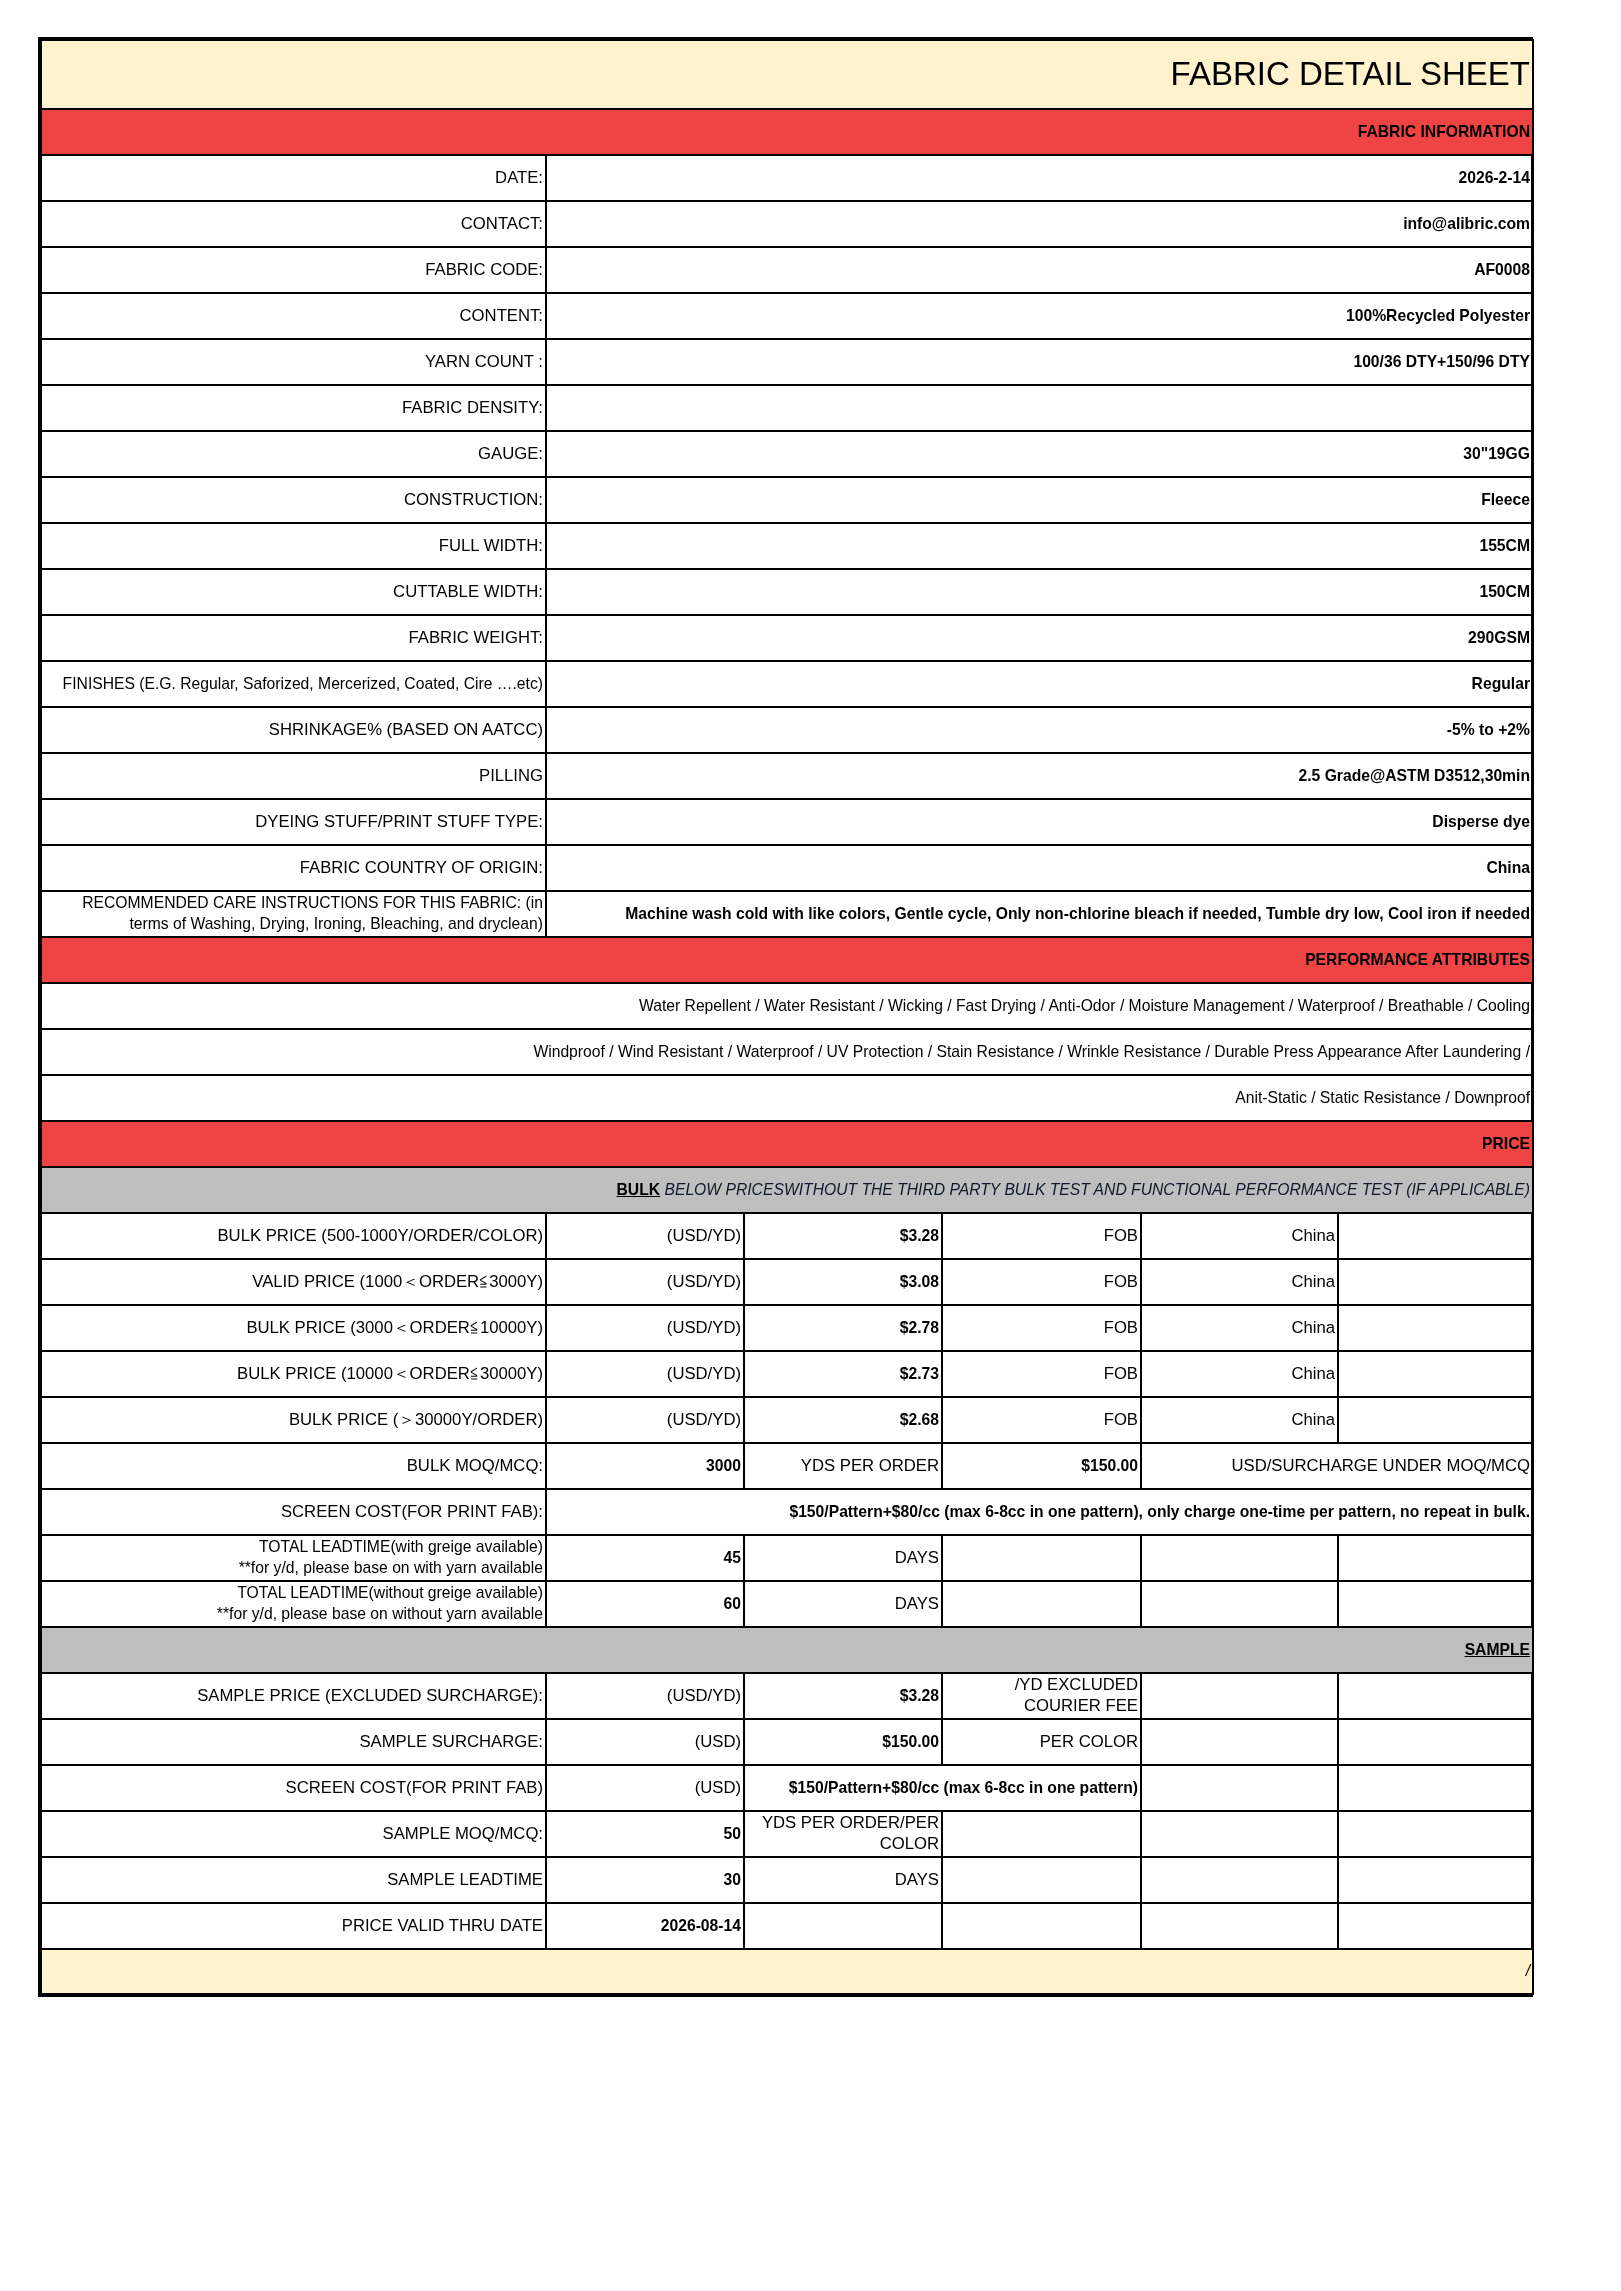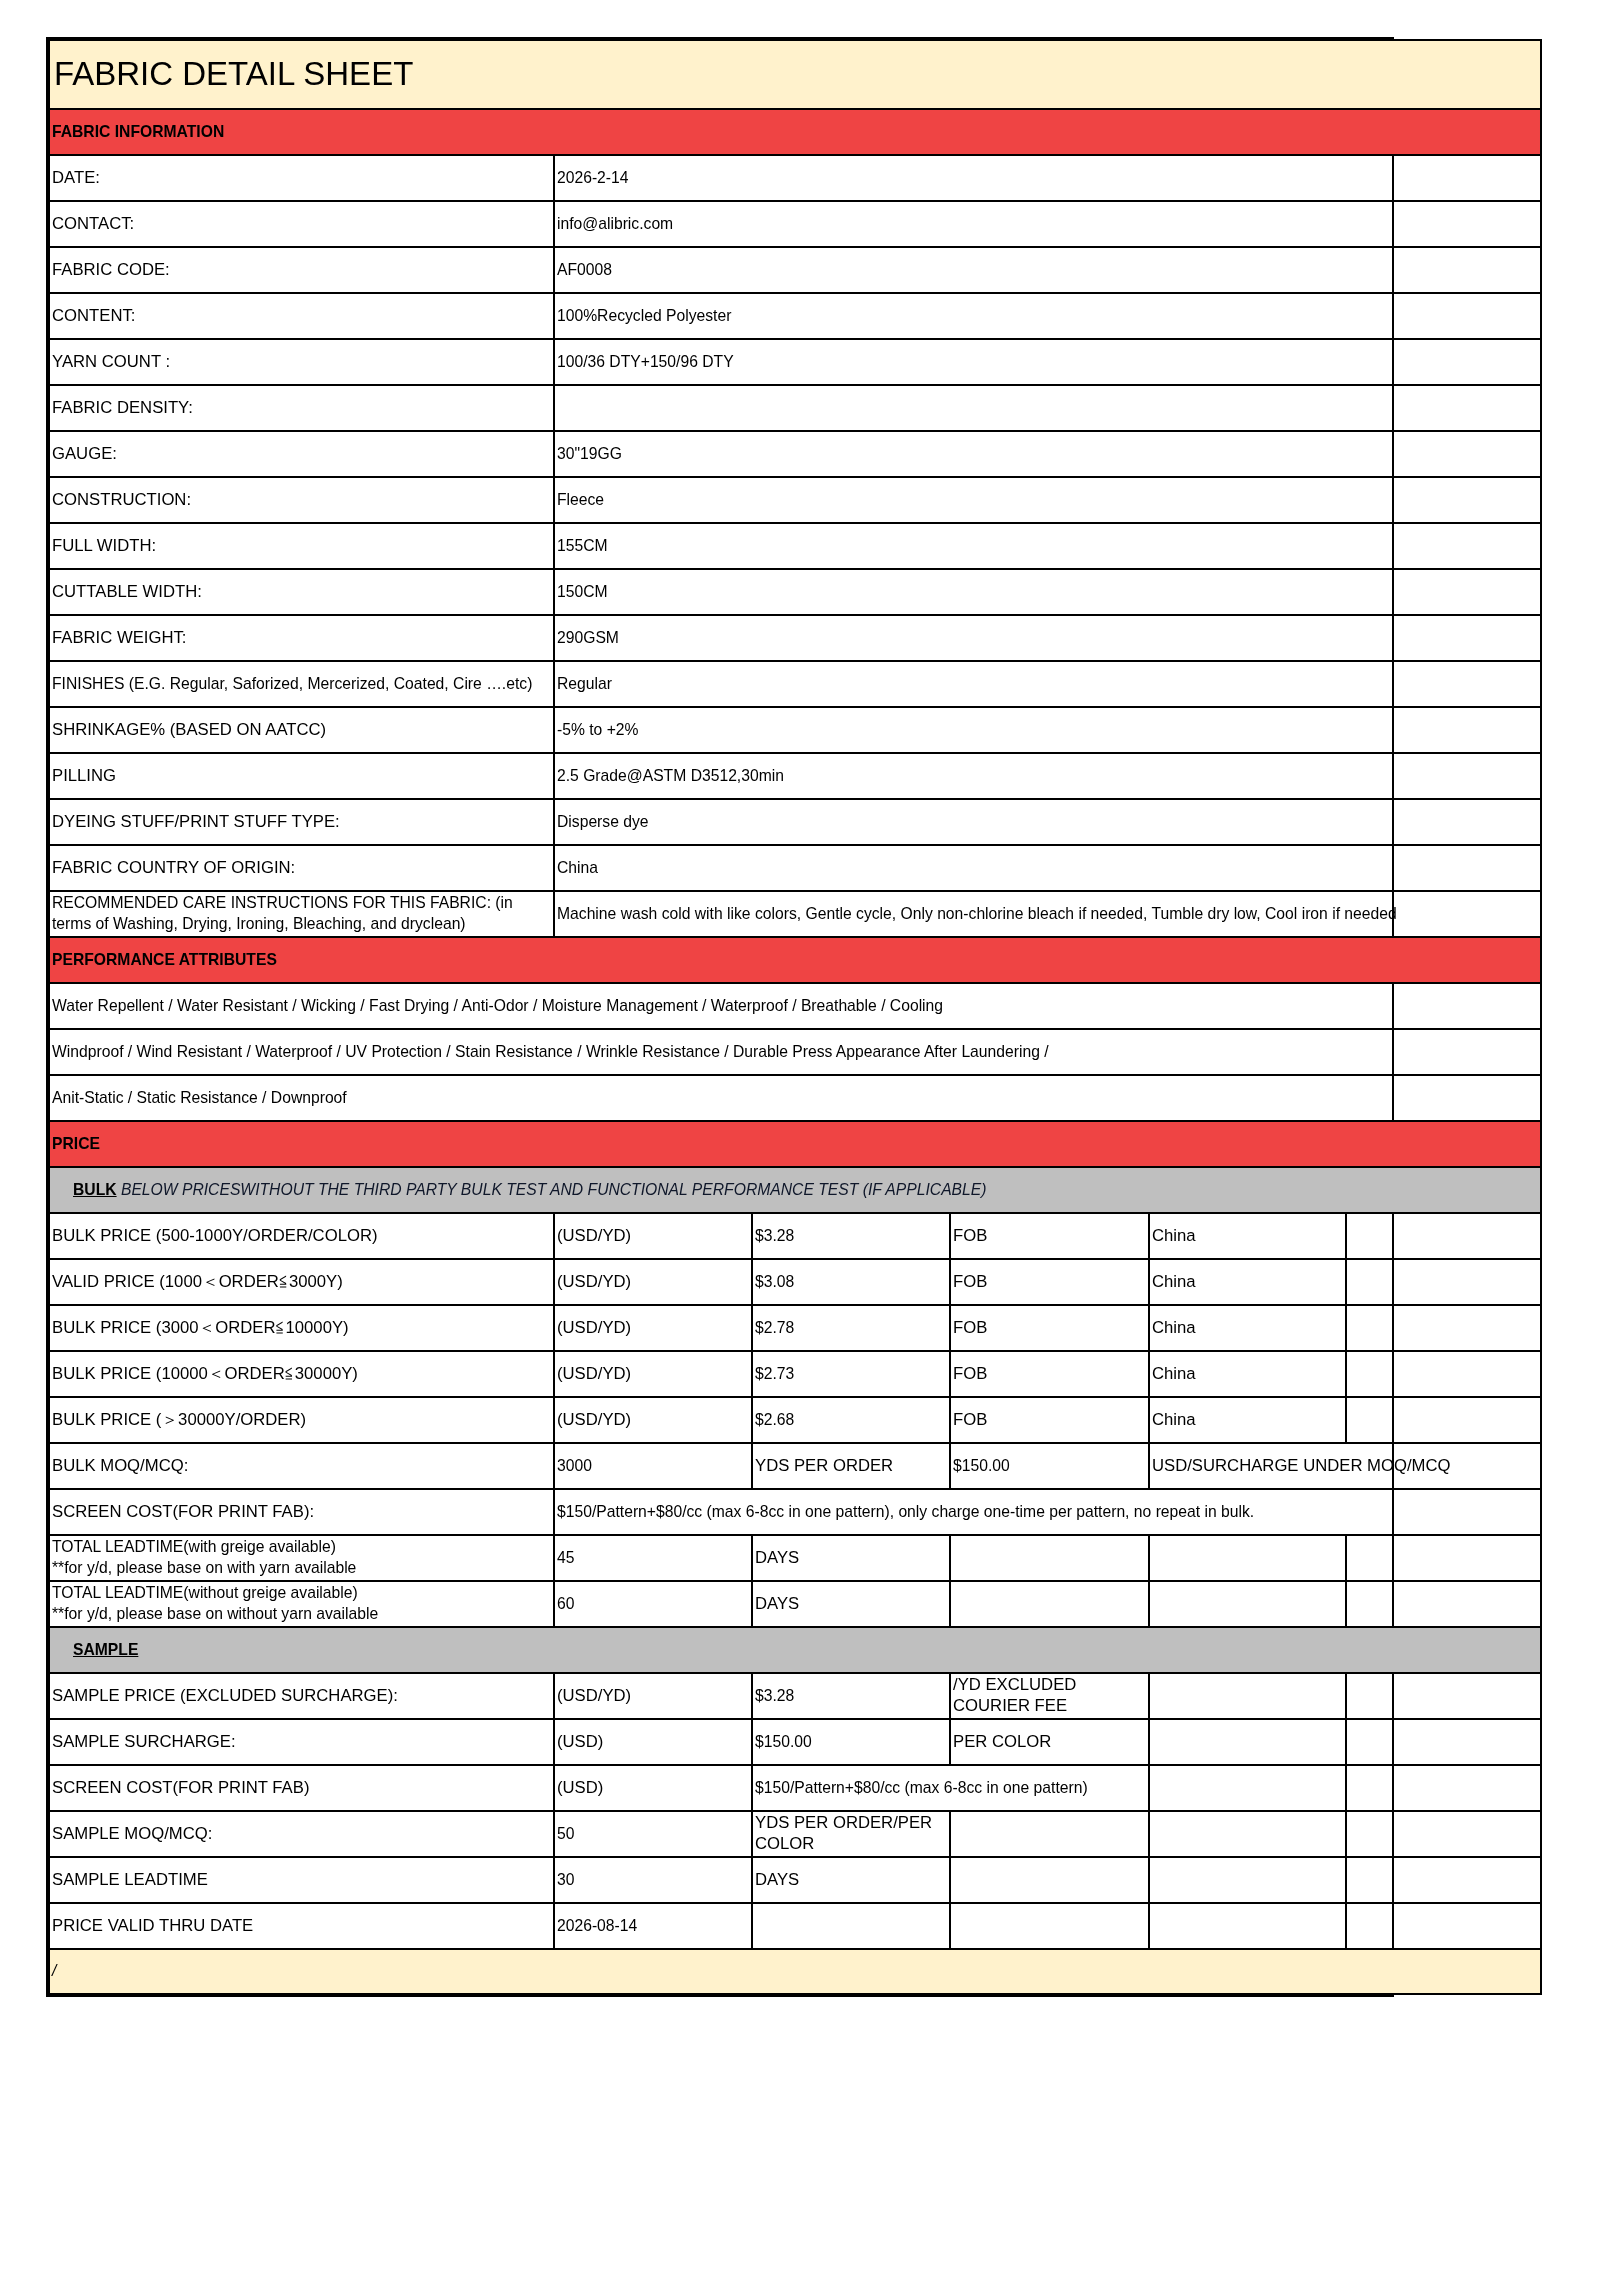--- a/index.html
+++ b/index.html
@@ -1,25 +1,25 @@
 <!DOCTYPE html>
 <html><head>
 <meta charset="utf-8">
 <style>
   html, body { margin:0; padding:0; background:#ffffff; }
   body { width:1621px; height:2292px; position:relative; font-family:"Liberation Sans", sans-serif; color:#000; }
-  .sheet { position:absolute; left:46px; top:37px; width:1348px; border:2.9px solid #000; box-sizing:border-box; background:#fff; }
+  .sheet { position:absolute; left:38px; top:37px; width:1495px; border:2.9px solid #000; box-sizing:border-box; background:#fff;text-align:right; }
   table { border-collapse:collapse; width:100%; table-layout:fixed; }
   td { border:2px solid #000; height:44px; padding:0 2px; font-size:16.7px; line-height:20.6px; vertical-align:middle; overflow:hidden; }
   tr.title td { height:67px; background:#fff2cc; font-size:33px; font-weight:normal; padding-left:3.9px; border-bottom:2.9px solid #000; }
   tr.section td { background:#ef4444; font-weight:bold; font-size:15.7px; border-top:2.9px solid #000; border-bottom:2.9px solid #000; }
   tr.section2 td { background:#bfbfbf; font-weight:bold; font-size:15.7px; border-top:2.9px solid #000; border-bottom:2.9px solid #000; }
   tr.footer td { background:#fff2cc; font-size:15.7px; font-style:italic; height:43px; }
   tr.row td { border-top:2.9px solid #000; border-bottom:2.9px solid #000; }
-  td.v { font-weight:normal; font-size:15.7px; }
+  td.v { font-weight:bold; font-size:15.7px; }
   td.vn { font-size:15.7px; }
   .u { text-decoration:underline;margin-left:21px; }
   .link { color:#0f172a; font-style:italic; font-weight:normal; }
   .two { font-size:15.7px; line-height:20.6px; }
 </style>
 </head>
 <body>
 
 <div class="sheet">
 <table>

